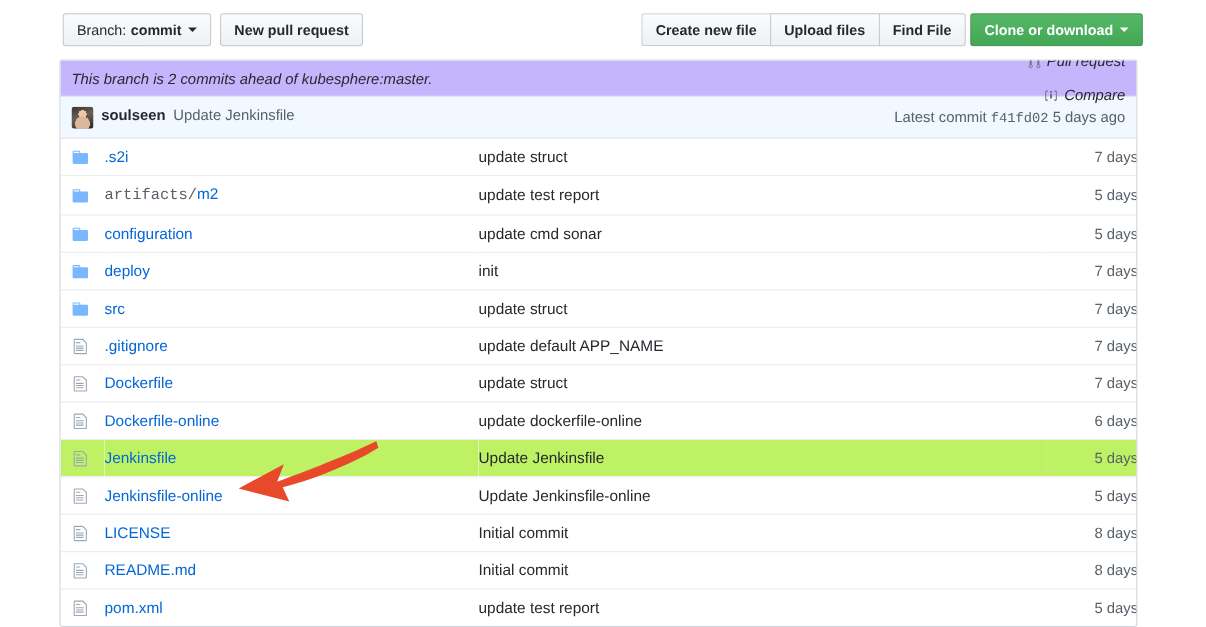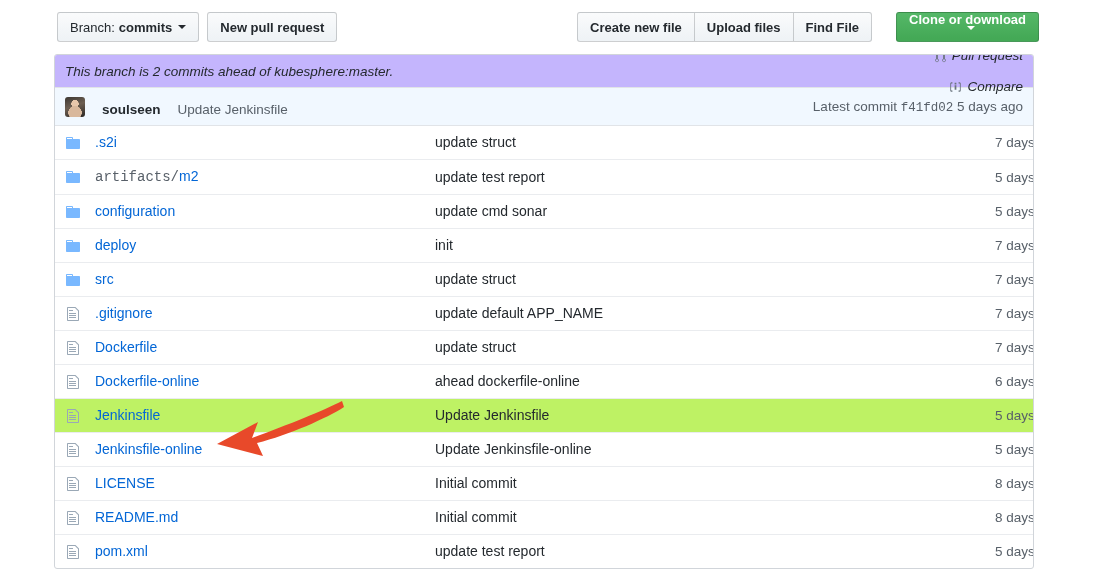--- a/index.html
+++ b/index.html
@@ -88,26 +88,25 @@
   .btn-group .btn:first-child {
     border-top-left-radius: 3px;
     border-bottom-left-radius: 3px;
   }
   .btn-group .btn:last-child {
     border-right-width: 1px;
     border-top-right-radius: 3px;
     border-bottom-right-radius: 3px;
   }
   .btn-green {
-    margin-left: 24px;
+    margin-left: 4px;
     background: linear-gradient(-180deg, #55b868 0%, #44a956 90%);
     border: 1px solid rgba(27,31,35,0.2);
     border-radius: 3px;
     color: #ffffff;
-    flex-direction: column;
   }
 
   
   .box {
     position: absolute;
     left: 54px;
     top: 54px;
     width: 980px;
     border: 1px solid #d1d5da;
     border-radius: 3px;
@@ -158,22 +157,22 @@
     height: 38px;
     padding: 0 10px;
     box-sizing: border-box;
     background: #f1f8ff;
     border-bottom: 1px solid #e1e4e8;
     font-size: 13.5px;
     color: #586069;
   }
   .commit-left {
     display: flex;
-    align-items: flex-end;
-    gap: 17px;
+    align-items: flex-start;
+    gap: 7px;
   }
   .avatar {
     width: 20px;
     height: 20px;
     border-radius: 3px;
     background:
       radial-gradient(circle at 50% 78%, #d9b89c 0 36%, rgba(0,0,0,0) 37%),
       radial-gradient(circle at 50% 34%, #e8c7ab 0 22%, rgba(0,0,0,0) 23%),
       linear-gradient(160deg, #3b3632 0%, #6d5f52 45%, #2a2522 100%);
     flex: none;
@@ -272,21 +271,21 @@
 </head>
 <body>
 
 <div class="page">
 
   <div class="toolbar">
 
     <div class="toolbar-left">
       <div class="btn">
         <span class="light">Branch:</span>
-        <span>commits</span>
+        <span>commit</span>
         <span class="caret"></span>
       </div>
       <div class="btn">New pull request</div>
     </div>
 
     <div class="toolbar-right">
       <div class="btn-group">
         <div class="btn">Create new file</div>
         <div class="btn">Upload files</div>
         <div class="btn">Find File</div>
@@ -392,21 +391,21 @@
                 </svg></span></td>
             <td class="c-name"><a class="link">Dockerfile</a></td>
             <td class="c-msg">update struct</td>
             <td class="c-age">7 days ago</td>
           </tr>
           <tr>
             <td class="c-icon"><span class="icon-file"><svg width="16" height="16" viewBox="0 0 12 16" fill="currentColor" aria-hidden="true">
                   <path d="M6 5H2V4h4v1zM2 8h7V7H2v1zm0 2h7V9H2v1zm0 2h7v-1H2v1zm10-7.5V14c0 .55-.45 1-1 1H1c-.55 0-1-.45-1-1V2c0-.55.45-1 1-1h7.5L12 4.5zM11 5L8 2H1v12h10V5z"></path>
                 </svg></span></td>
             <td class="c-name"><a class="link">Dockerfile-online</a></td>
-            <td class="c-msg">ahead dockerfile-online</td>
+            <td class="c-msg">update dockerfile-online</td>
             <td class="c-age">6 days ago</td>
           </tr>
           <tr class="is-hover">
             <td class="c-icon"><span class="icon-file"><svg width="16" height="16" viewBox="0 0 12 16" fill="currentColor" aria-hidden="true">
                   <path d="M6 5H2V4h4v1zM2 8h7V7H2v1zm0 2h7V9H2v1zm0 2h7v-1H2v1zm10-7.5V14c0 .55-.45 1-1 1H1c-.55 0-1-.45-1-1V2c0-.55.45-1 1-1h7.5L12 4.5zM11 5L8 2H1v12h10V5z"></path>
                 </svg></span></td>
             <td class="c-name"><a class="link">Jenkinsfile</a></td>
             <td class="c-msg">Update Jenkinsfile</td>
             <td class="c-age">5 days ago</td>
           </tr>

